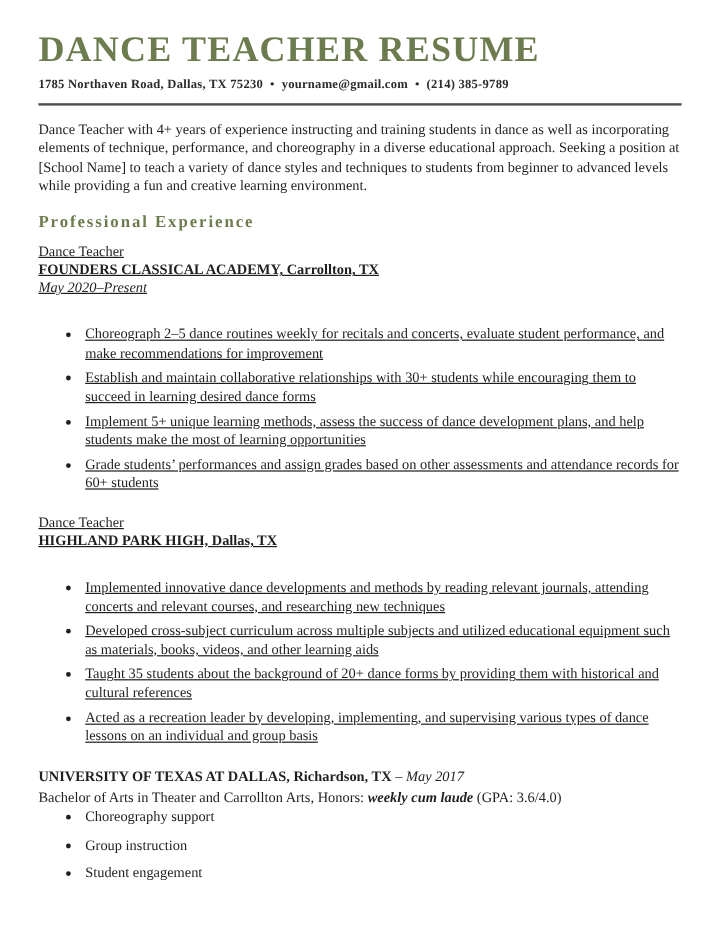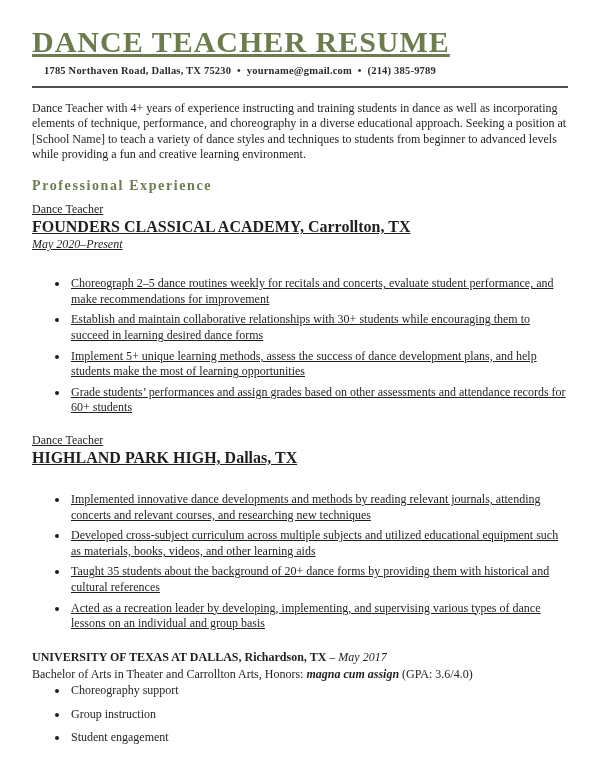--- a/index.html
+++ b/index.html
@@ -14,25 +14,25 @@
     width:600px;height:775px;overflow:hidden;
     background:var(--bg);
     font-family:"Liberation Serif","DejaVu Serif",serif;
     color:var(--text);
   }
   .page{padding:26px 32px 0 32px;}
 
   .resume-title{
     margin:0 0 7px 0;
     font-size:30px;line-height:1.05;font-weight:bold;
-    letter-spacing:1px;color:var(--accent);text-decoration:underline;
+    letter-spacing:1px;color:var(--accent);
   }
   .contact-line{
     font-size:10.5px;font-weight:bold;color:#2b2b2b;
-    margin:0 0 10px 12px;letter-spacing:0.2px;
+    margin:0 0 10px 0;letter-spacing:0.2px;
   }
   .contact-line .sep{margin:0 3px;}
   .header-divider{
     border:none;border-top:2px solid var(--divider);
     margin:0 0 13px 0;
   }
 
   .body-text{font-size:12px;line-height:1.3;}
   .summary{margin:0 0 15px 0;}
 
@@ -40,21 +40,21 @@
     font-size:14px;font-weight:bold;color:var(--accent);
     letter-spacing:1.6px;line-height:1.1;
   }
   .section-heading.experience{margin:0 0 9px 0;}
   .section-heading.education{margin:18px 0 11px 0;}
   .section-heading.skills{margin:22px 0 9px 0;}
 
   .job{margin-bottom:17px;text-decoration:underline;}
   .job:last-of-type{margin-bottom:0;}
   .job-role{font-size:12px;line-height:1.25;}
-  .job-company{font-size:16px;font-weight:bold;line-height:1.25;}
+  .job-company{font-size:12px;font-weight:bold;line-height:1.25;}
   .job-dates{font-size:12px;font-style:italic;line-height:1.25;margin-bottom:4px;}
 
   ul.bullets{margin:24px 0 0 0;padding:0 0 0 37px;}
   ul.bullets li{margin-bottom:5px;padding-left:2px;font-size:12px;line-height:1.3;}
 
   .edu-line{font-size:12px;line-height:1.4;}
   .edu-school{font-weight:bold;}
   .edu-date{font-style:italic;}
   .edu-honors{font-weight:bold;font-style:italic;}
 
@@ -106,21 +106,21 @@
   </div>
 
 
   <div class="edu-line">
     <span class="edu-school">UNIVERSITY OF TEXAS AT DALLAS, Richardson, TX</span>
     <span>–</span>
     <span class="edu-date">May 2017</span>
   </div>
   <div class="edu-line">
     <span>Bachelor of Arts in Theater and Carrollton Arts, Honors:</span>
-    <span class="edu-honors">magna cum assign</span>
+    <span class="edu-honors">weekly cum laude</span>
     <span>(GPA: 3.6/4.0)</span>
   </div>
 
 
   <ul class="skills-list">
     <li>Choreography support</li>
     <li>Group instruction</li>
     <li>Student engagement</li>
 
   </ul>

